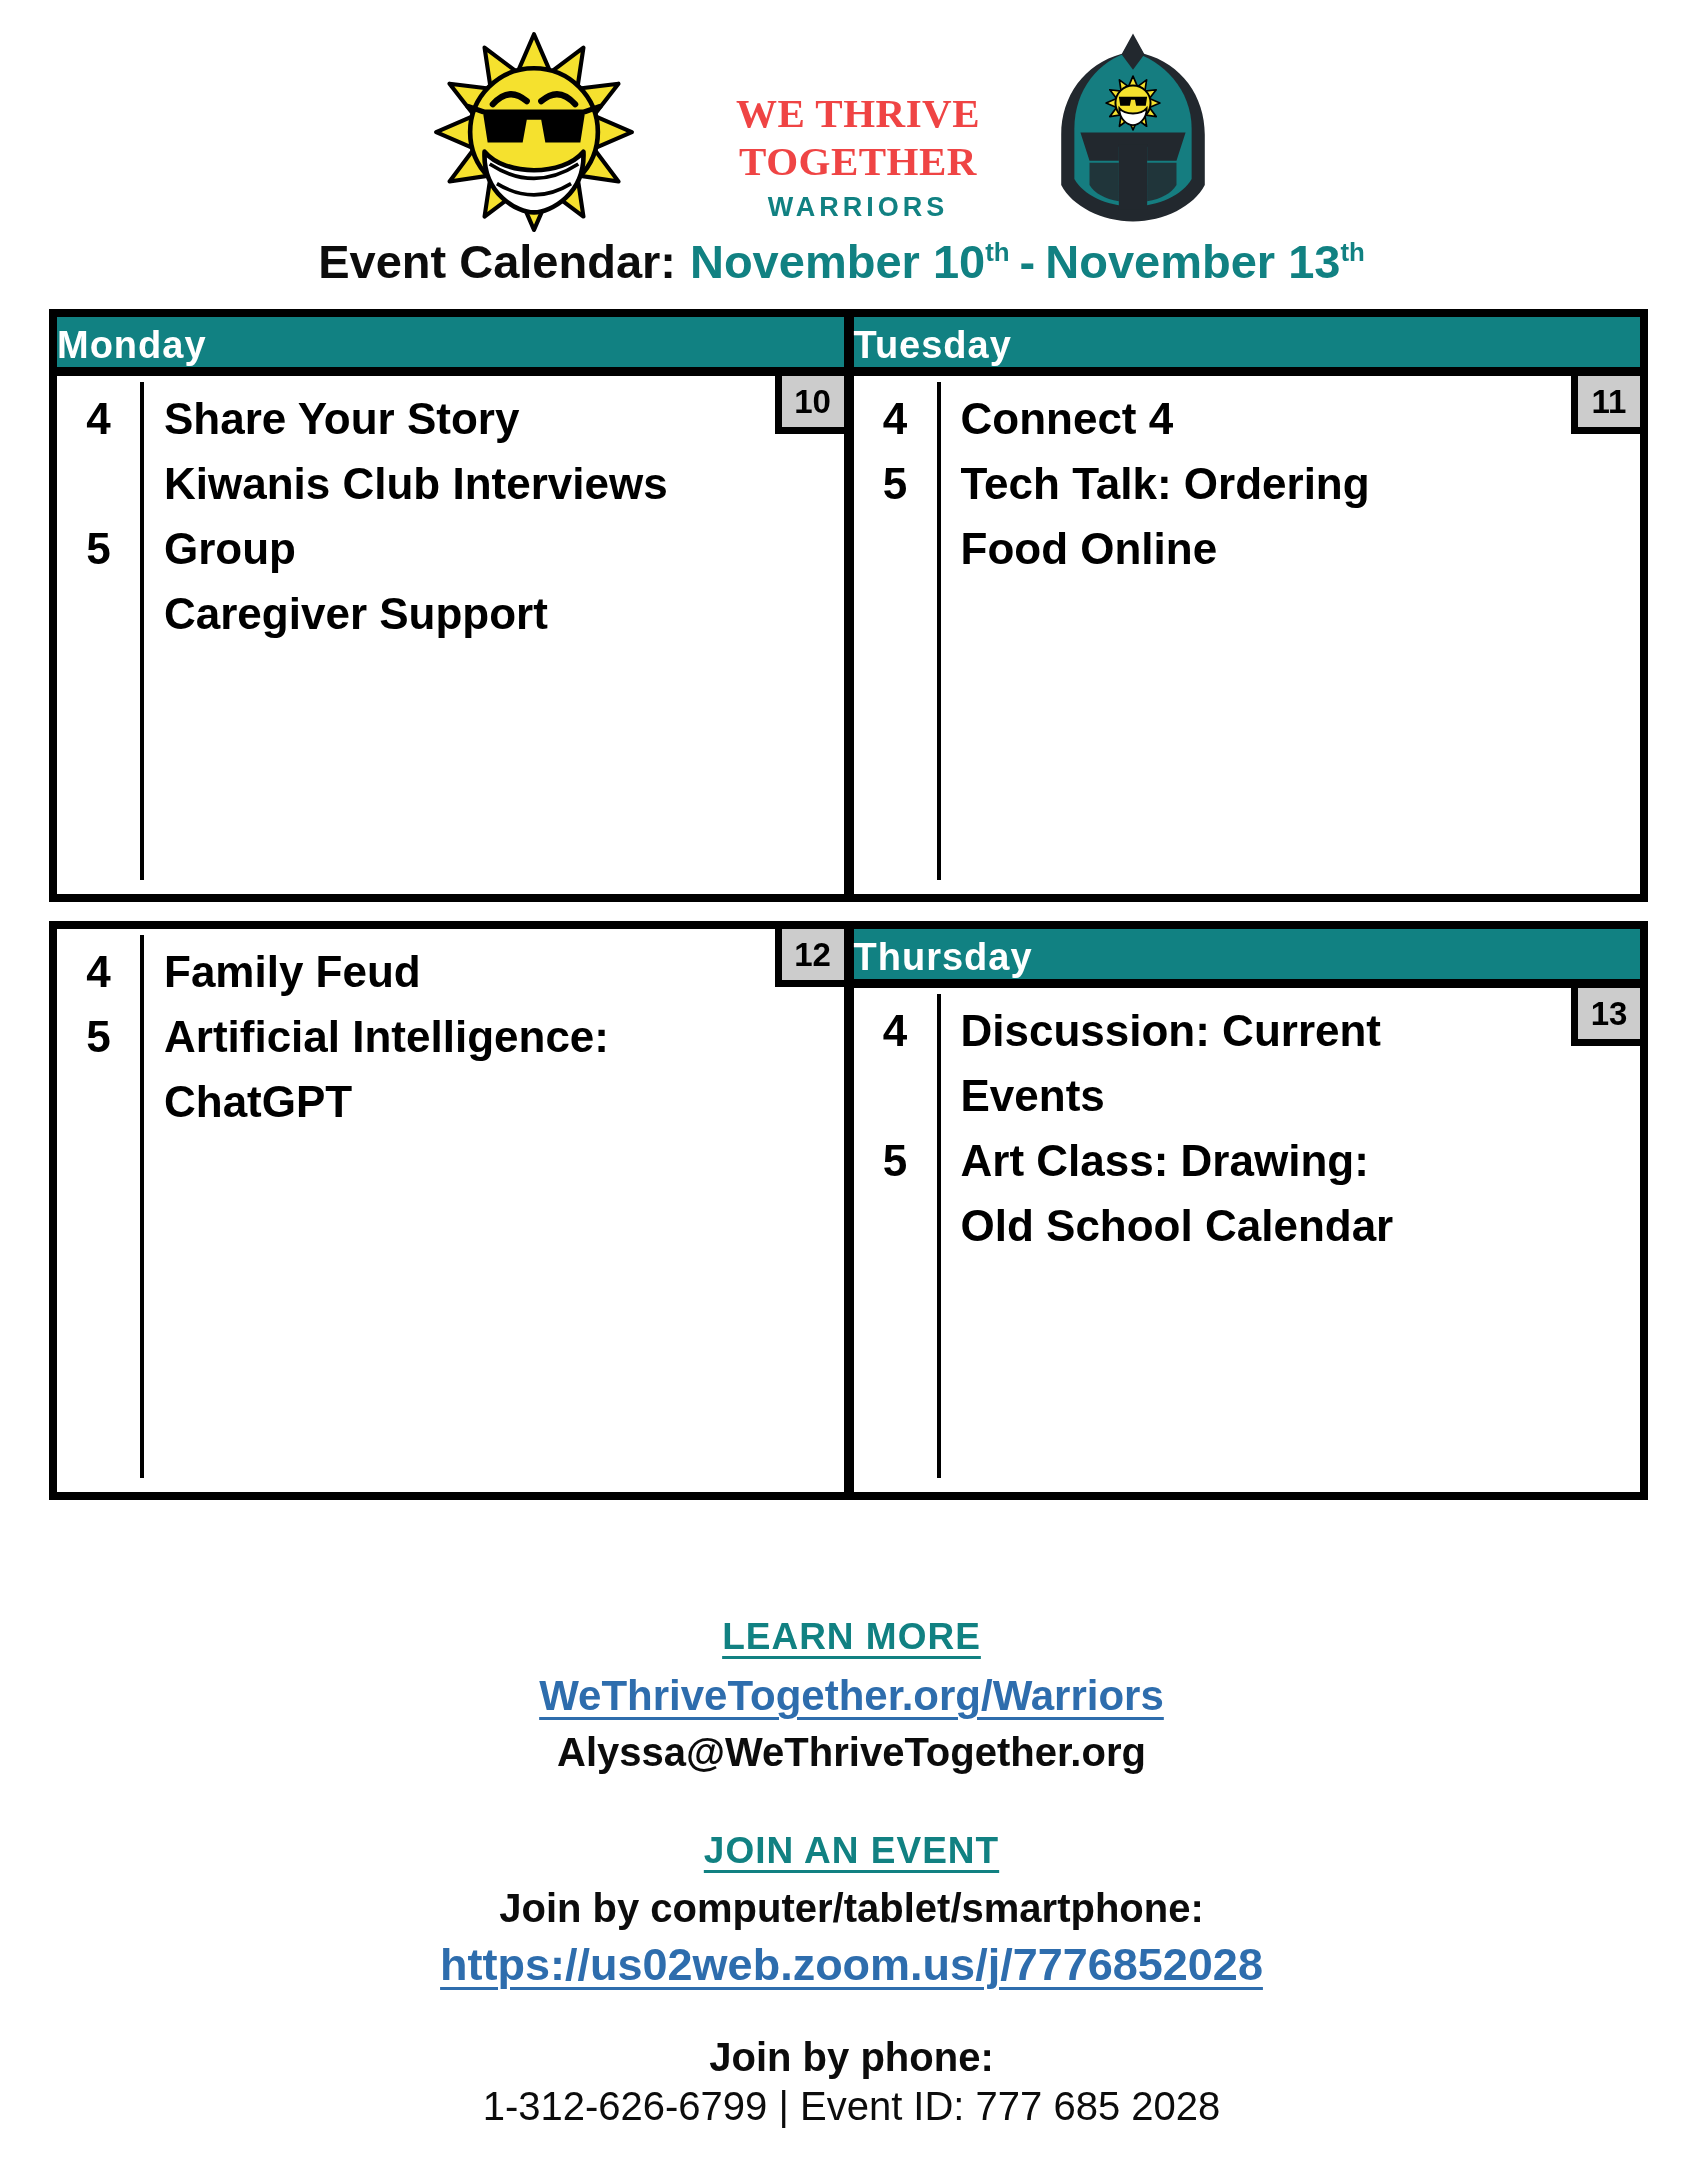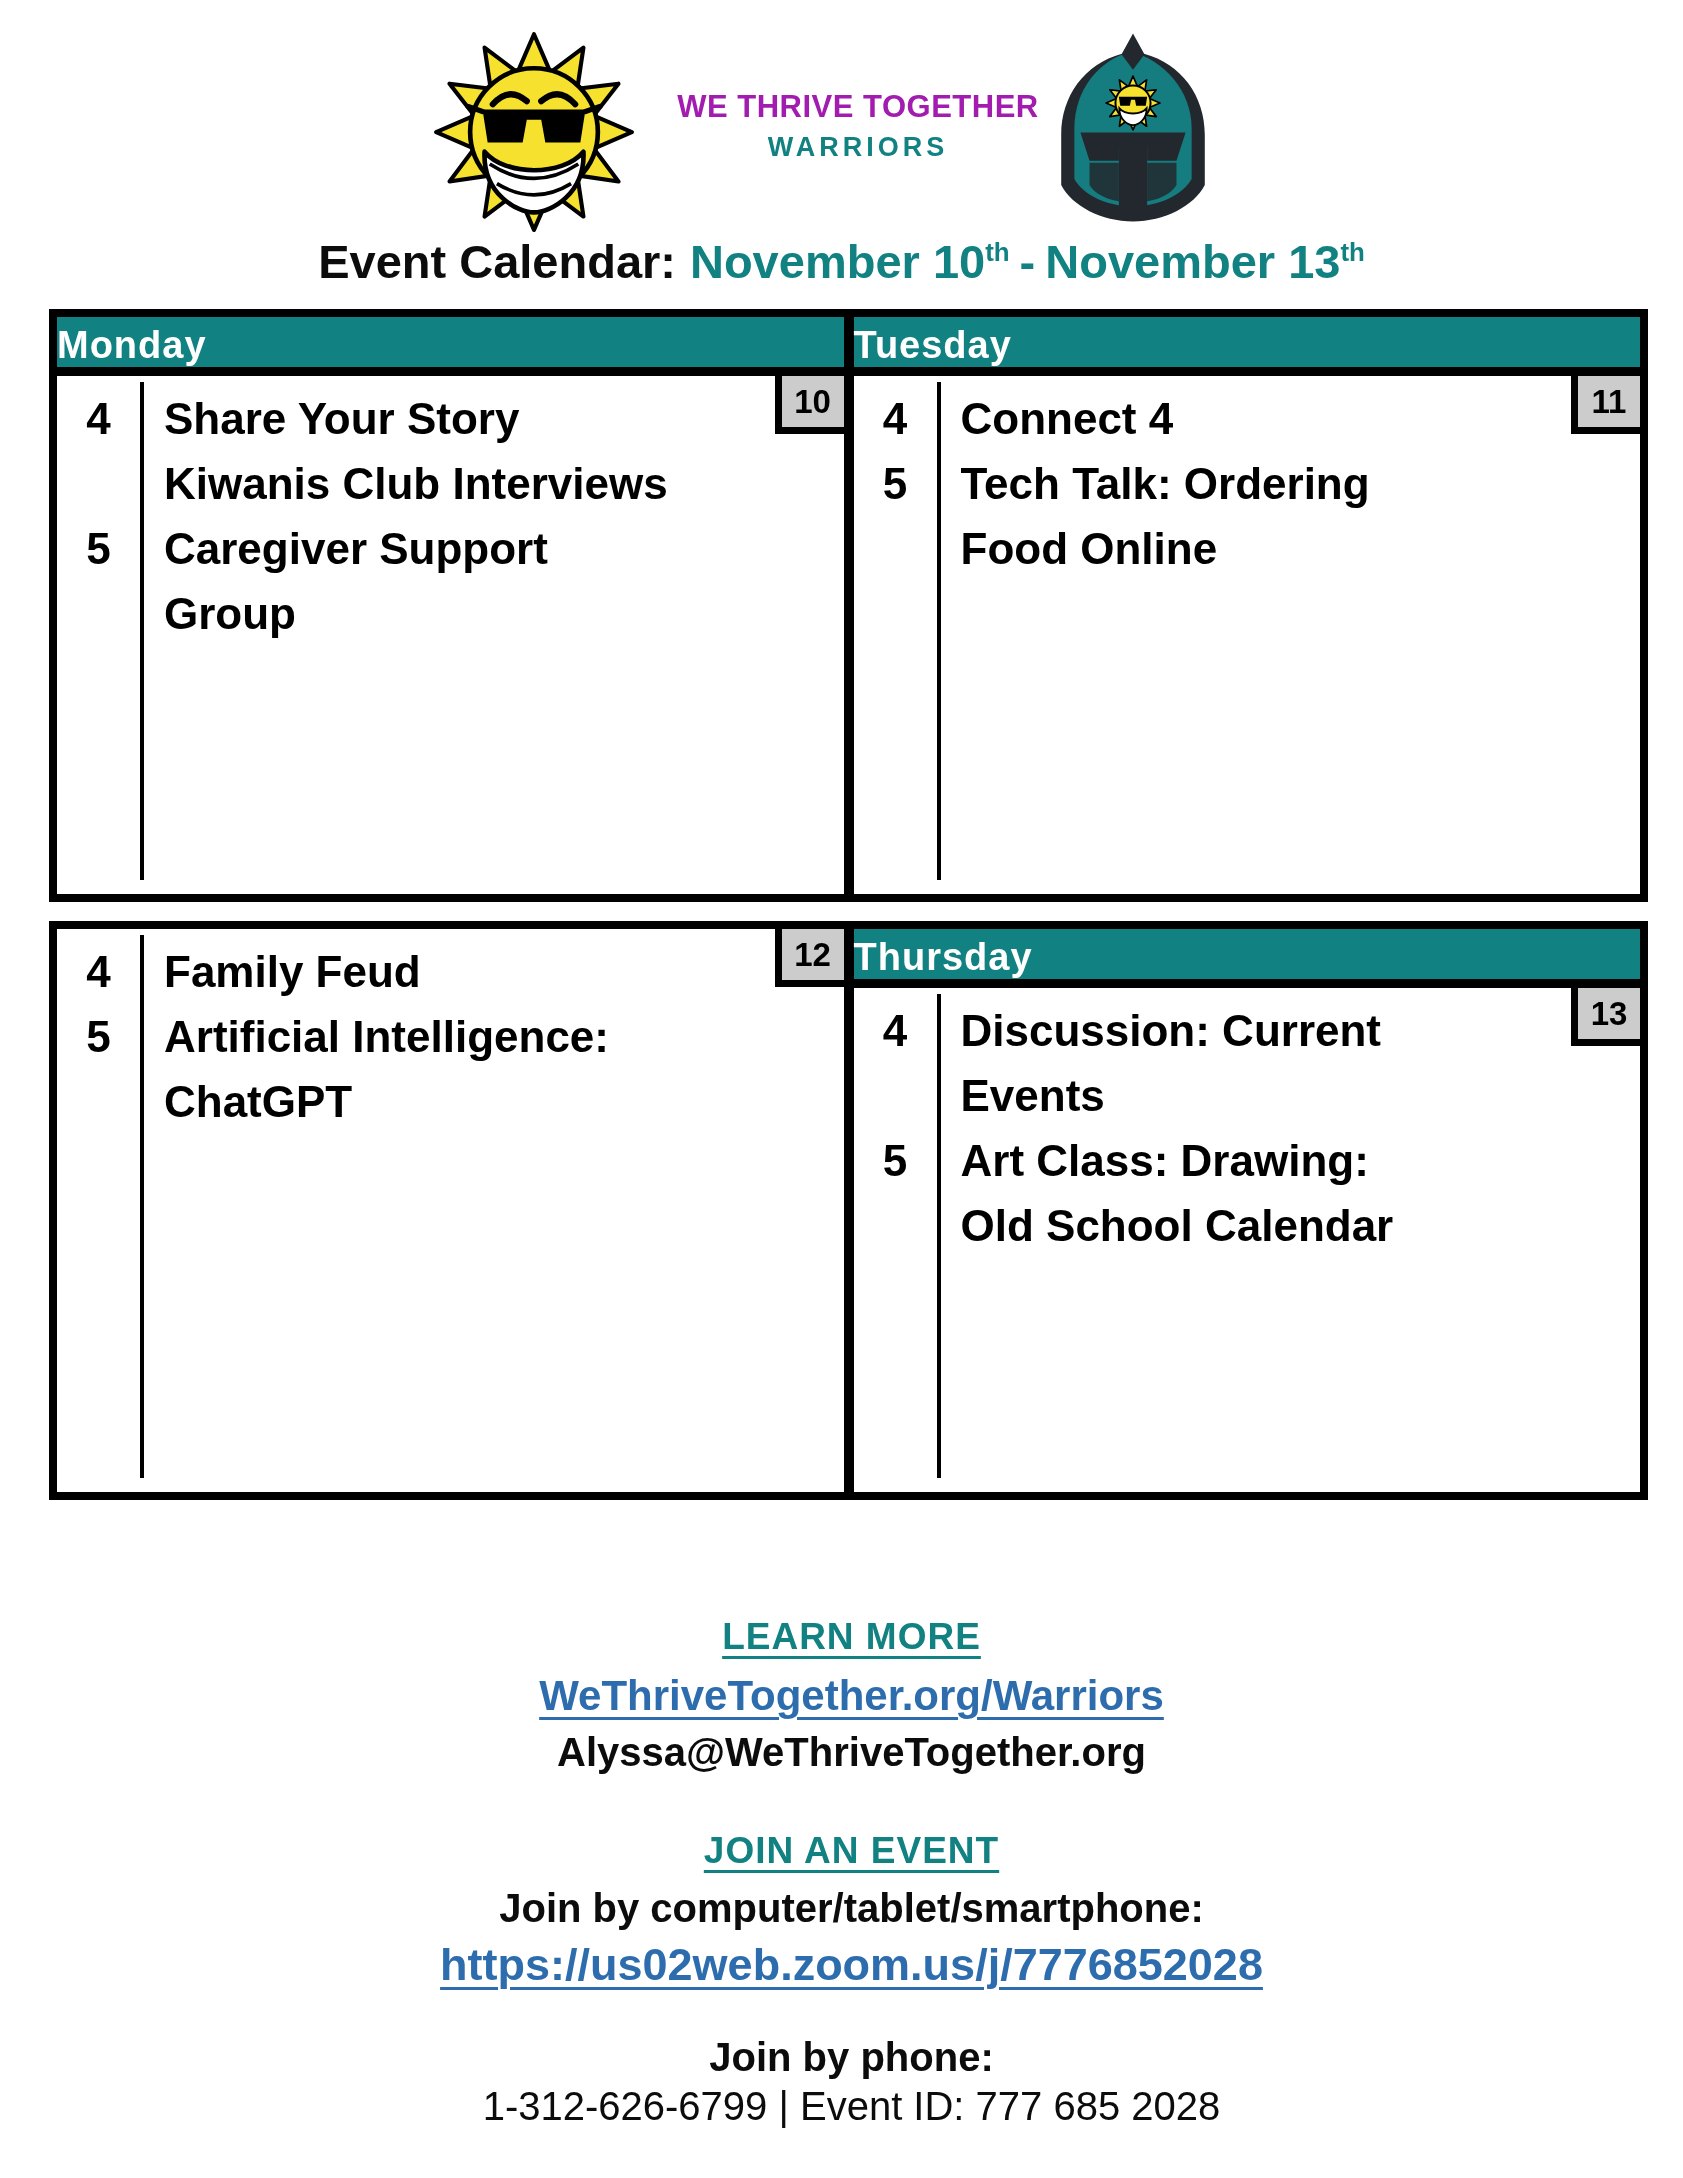--- a/index.html
+++ b/index.html
@@ -13,21 +13,21 @@
     --blue:#2E6DAD;
     --gray:#CCCCCC;
     --dark:#22282E;
     --yellow:#F5E12E;
   }
 
   
   .sun-logo   { position:absolute; left:421px; top:26px;  width:226px; height:206px; }
   .helmet-logo{ position:absolute; left:1042px; top:30px; width:182px; height:200px; }
   .brand { position:absolute; left:642px; top:89px; width:432px; text-align:center; }
-  .brand-line1 { font-size:31px; font-weight:bold; color:#a21caf; letter-spacing:0.5px; }
+  .brand-line1 { font-size:41px; font-weight:bold; color:#ef4444; letter-spacing:0.5px;font-family:Liberation Serif, serif; }
   .brand-line2 { font-size:27px; font-weight:bold; color:var(--teal); letter-spacing:4px; margin-top:7px; }
 
   
   .title { position:absolute; left:0; top:234px; width:100%; text-align:center;
            font-size:47px; font-weight:bold; color:#0c0c0c; }
   .title .teal-part { color:var(--teal); }
   .title sup { font-size:55%; vertical-align:super; }
   .title .prefix { margin-right:14px; }
   .title .sep { margin:0 10px; }
 
@@ -125,22 +125,22 @@
               <div class="event">
                 <div class="event-time">4</div>
                 <div class="event-lines">
                   <div class="event-line">Share Your Story</div>
                   <div class="event-line">Kiwanis Club Interviews</div>
                 </div>
               </div>
               <div class="event">
                 <div class="event-time">5</div>
                 <div class="event-lines">
+                  <div class="event-line">Group</div>
                   <div class="event-line">Caregiver Support</div>
-                  <div class="event-line">Group</div>
                 </div>
               </div>
             </div>
             <div class="date-badge">10</div>
           </div>
         </div>
         <div class="day-col">
           <div class="day-head">Tuesday</div>
           <div class="day-body">
             <div class="time-rule"></div>

